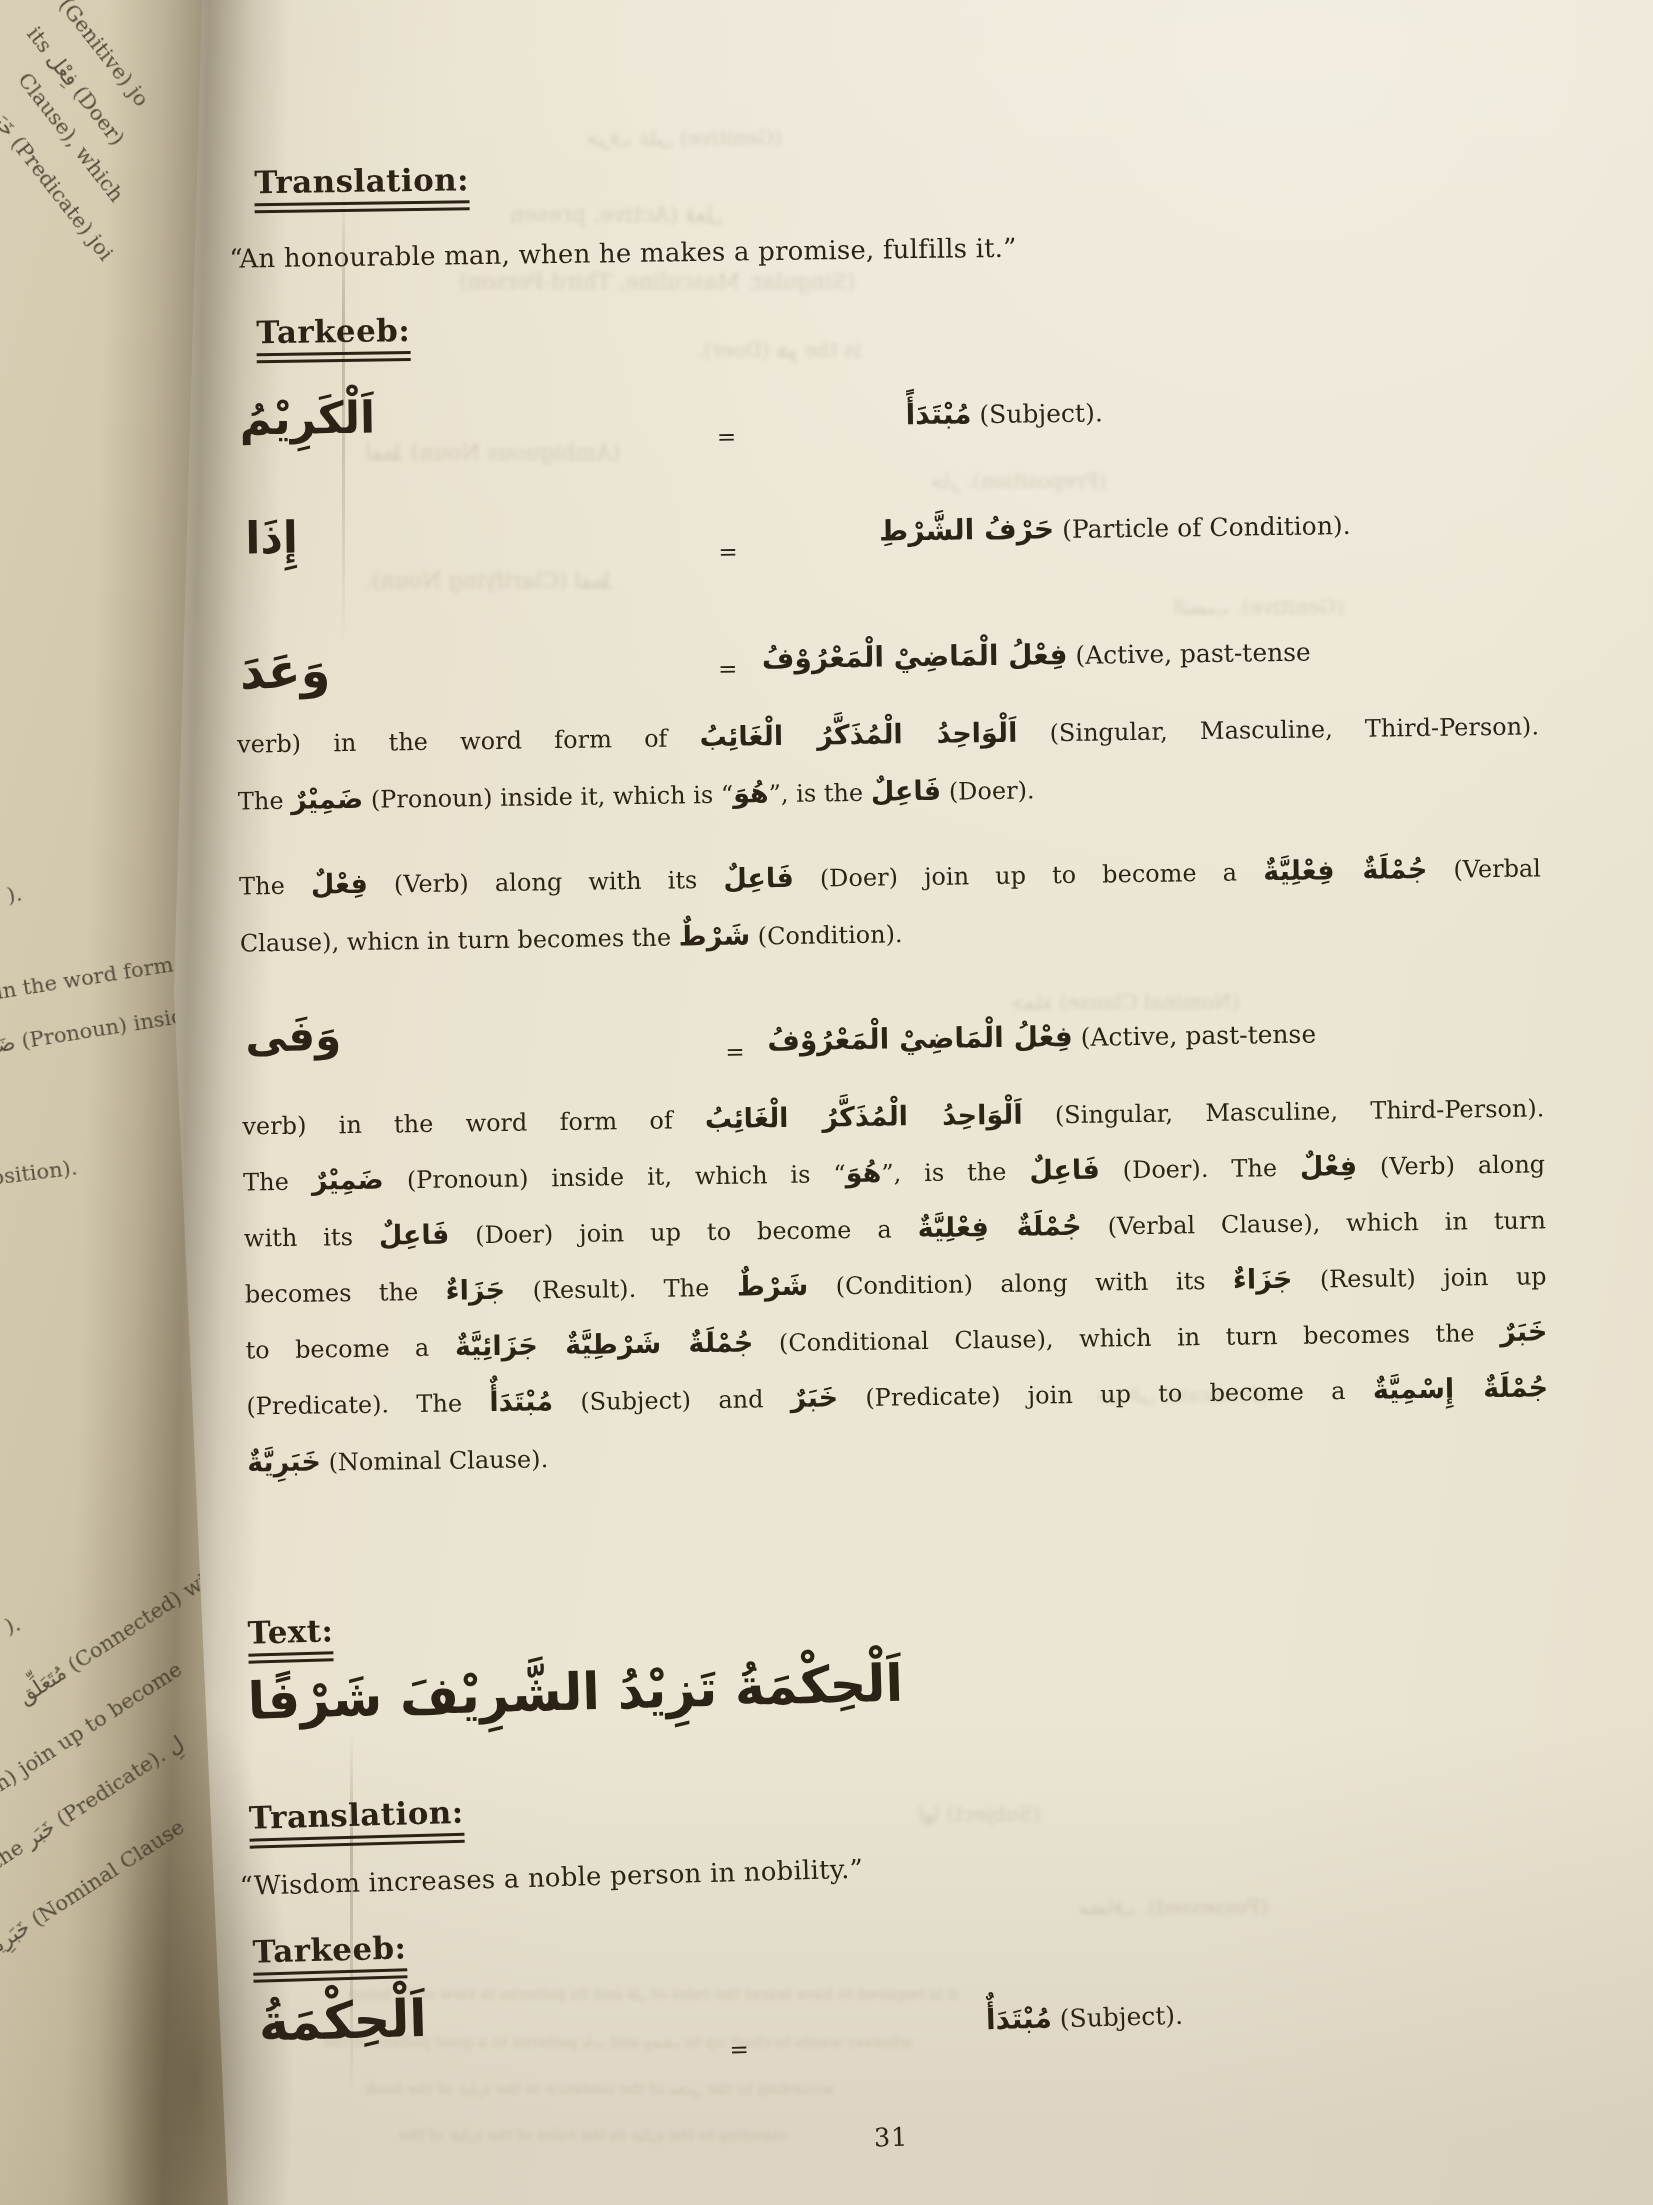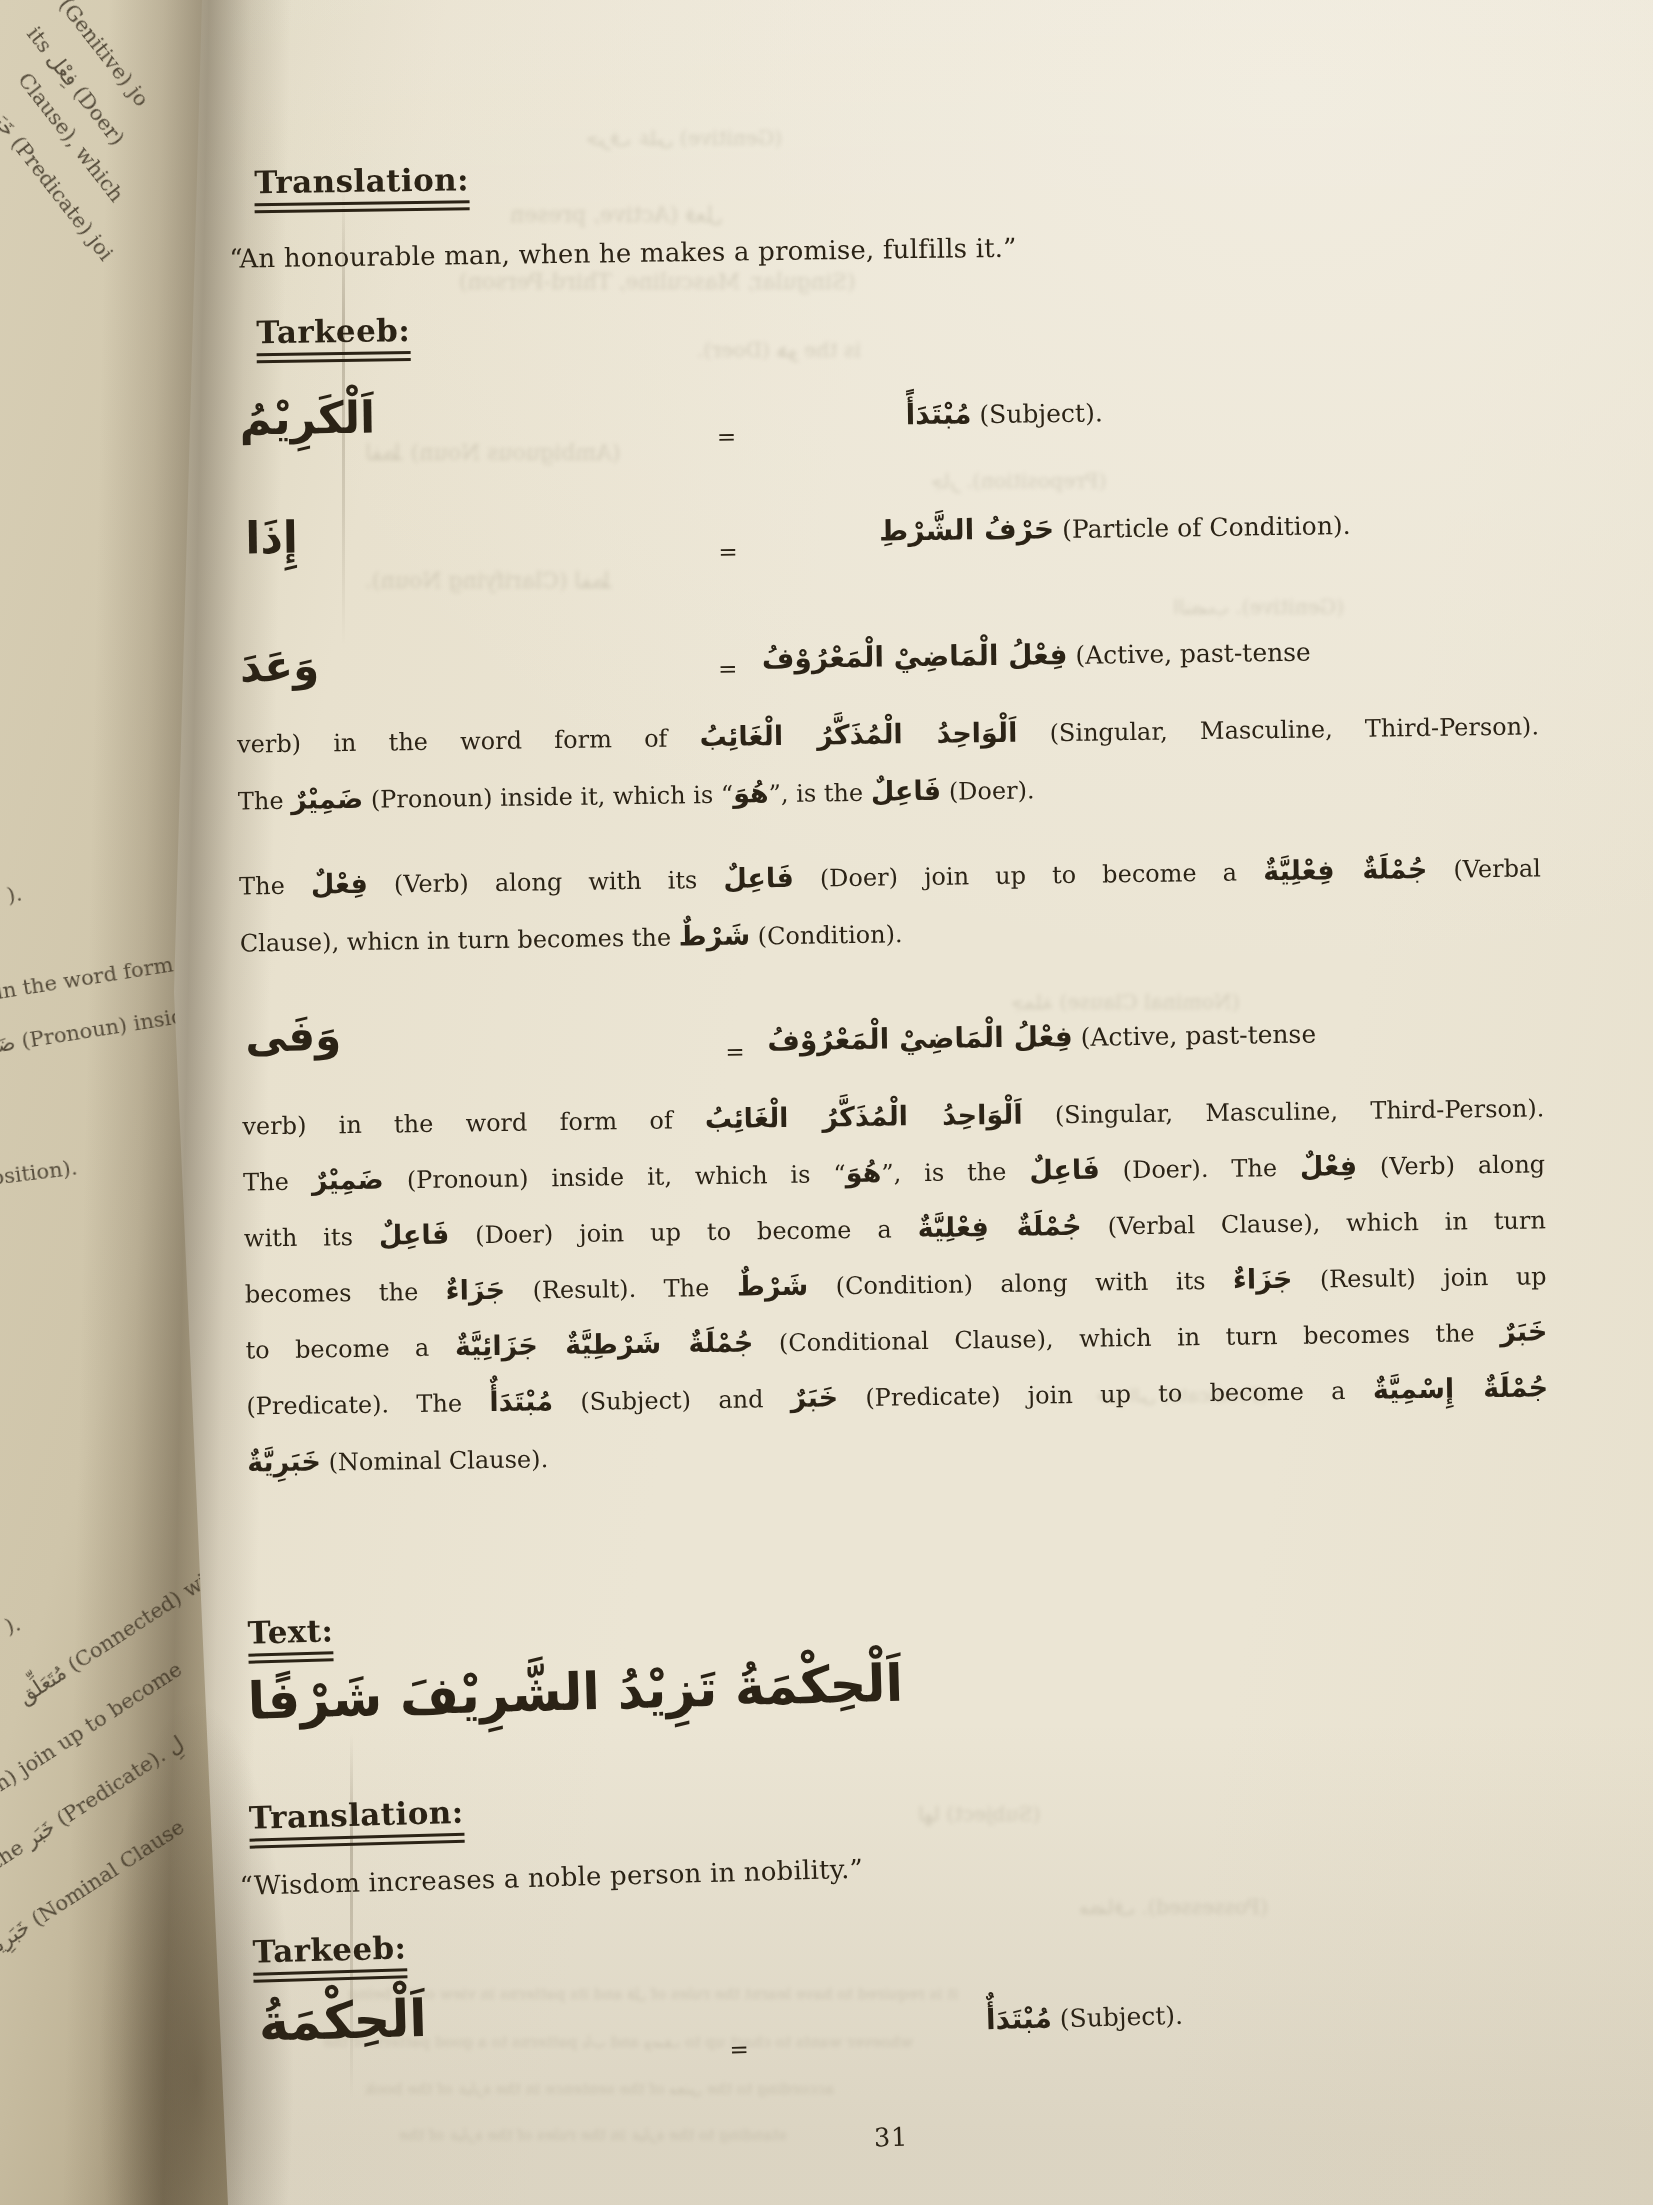--- a/index.html
+++ b/index.html
@@ -104,21 +104,21 @@
       <span class="row-right" style="left:914px;top:399px"><span class="ar" dir="rtl">مُبْتَدَأً</span> <span>(Subject).</span></span>
     </div>
 
     <div>
       <span class="row-ar" style="left:252px;top:500px;font-size:44px">إِذَا</span>
       <span class="row-eq" style="left:725px;top:537px">=</span>
       <span class="row-right" style="left:886px;top:515px"><span class="ar" dir="rtl">حَرْفُ الشَّرْطِ</span> <span>(Particle of Condition).</span></span>
     </div>
 
     <div>
-      <span class="row-ar" style="left:245px;top:631px;font-size:42px">وَعَدَ</span>
+      <span class="row-ar" style="left:245px;top:631px;font-size:48px">وَعَدَ</span>
       <span class="row-eq" style="left:723px;top:654px">=</span>
       <span class="row-right" style="left:767px;top:641px"><span class="ar" dir="rtl">فِعْلُ الْمَاضِيْ الْمَعْرُوْفُ</span> <span>(Active, past-tense</span></span>
     </div>
 
     <div class="para" style="top:716px">
         <div class="bline full" style="top: 0px;"><span>verb) in the word form of</span> <span class="ar" dir="rtl">اَلْوَاحِدُ الْمُذَكَّرُ الْغَائِبُ</span> <span>(Singular, Masculine, Third-Person).</span></div>
         <div class="bline" style="top: 57px;"><span>The</span> <span class="ar" dir="rtl">ضَمِيْرٌ</span> <span>(Pronoun) inside it, which is “</span><span class="ar" dir="rtl">هُوَ</span><span>”, is the</span> <span class="ar" dir="rtl">فَاعِلٌ</span> <span>(Doer).</span></div>
       </div>
 
     <div class="para" style="top:858px">

